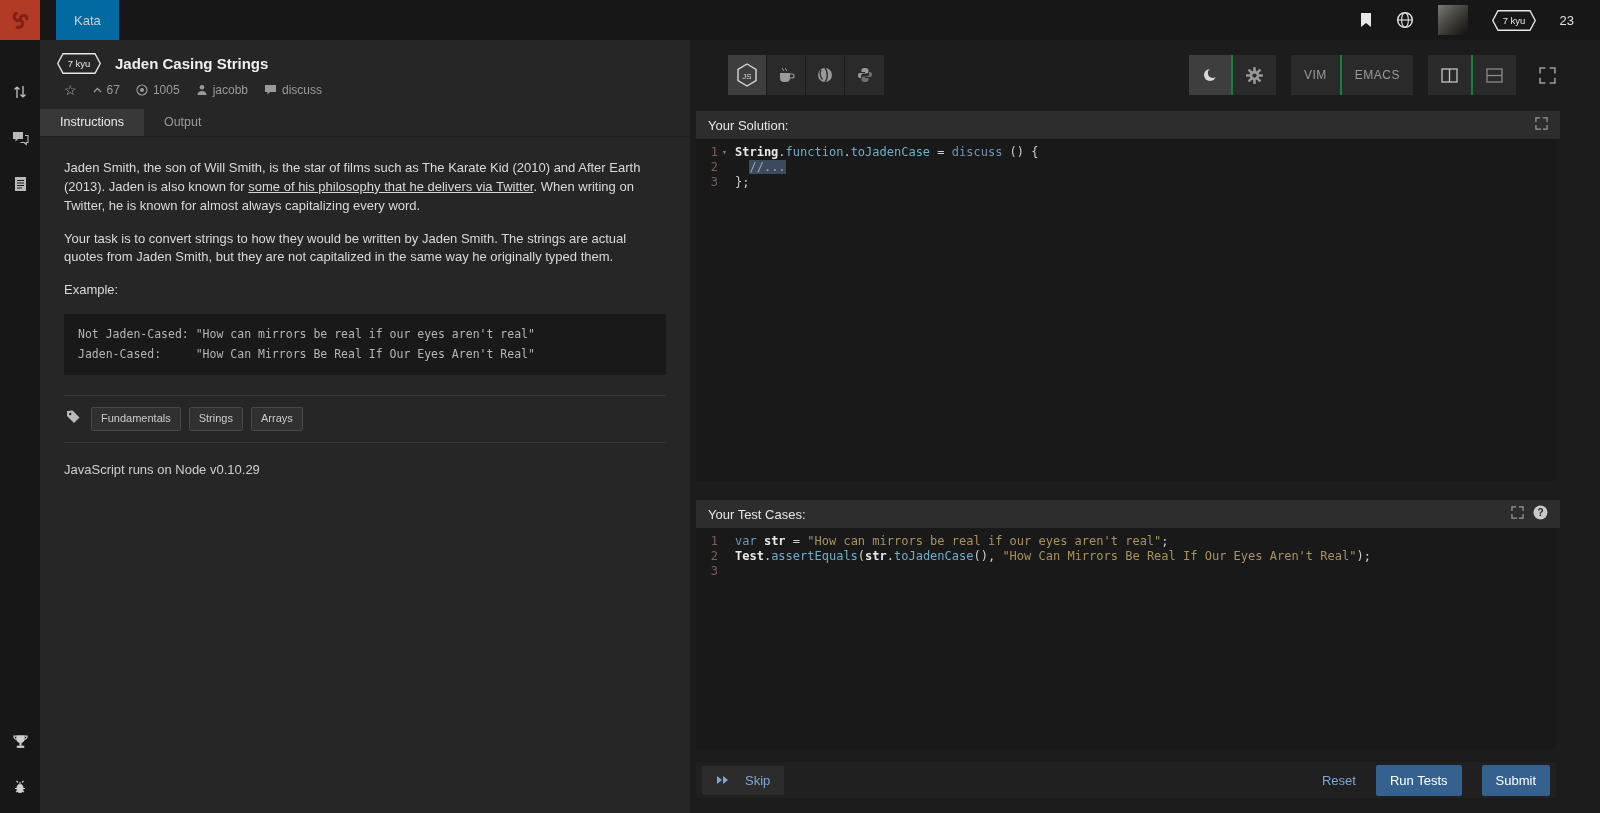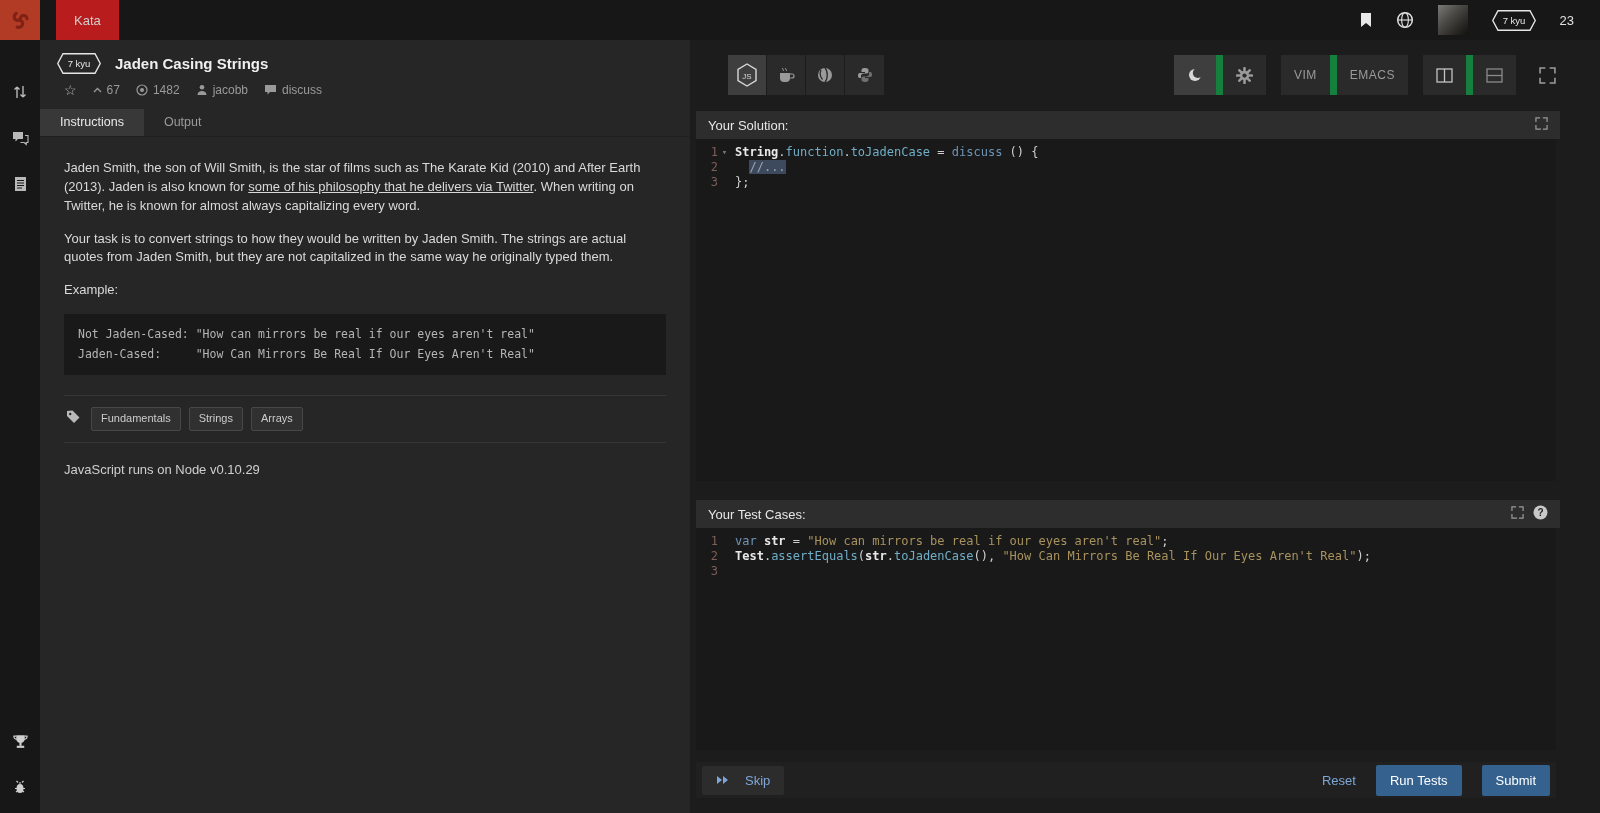--- a/index.html
+++ b/index.html
@@ -5,21 +5,21 @@
   * { margin:0; padding:0; box-sizing:border-box; }
   html,body { width:1600px; height:813px; }
   body {
     position:relative; overflow:hidden;
     background:#1c1c1c; color:#cccccc;
     font-family:"Liberation Sans", sans-serif;
   }
   
   .topbar { position:absolute; top:0; left:0; right:0; height:40px; background:#171717; display:flex; align-items:center; z-index:10; }
   .logo { width:40px; height:40px; background:var(--logo-red,#b23b26); display:flex; align-items:center; justify-content:center; cursor:pointer; flex:none; }
-  .kata-tab { height:40px; margin-left:16px; padding:0 18px; background:#b91c1c; display:flex; align-items:center; font-size:13px; color:#cfcfcf; cursor:pointer; }
+  .kata-tab { height:40px; margin-left:16px; padding:0 18px; background:#0369a1; display:flex; align-items:center; font-size:13px; color:#cfcfcf; cursor:pointer; }
   .topbar-right { margin-left:auto; display:flex; align-items:center; gap:24px; padding-right:26px; }
   .tb-icon { display:flex; align-items:center; cursor:pointer; }
   .avatar { width:30px; height:30px; flex:none;
     background:linear-gradient(135deg,#7a7a78 0%,#4b4a46 40%,#23221f 80%,#121211 100%);
   }
   .hex-badge { display:inline-flex; align-items:center; }
   .honor { font-size:13px; color:#e0e0e0; }
   
   .rail { position:absolute; top:40px; left:0; bottom:0; width:40px; background:#171717; display:flex; flex-direction:column; align-items:center; padding:42px 0 16px; gap:26px; }
   .rail-icon { display:flex; align-items:center; justify-content:center; width:24px; height:20px; cursor:pointer; }
@@ -47,21 +47,21 @@
   .runtime { margin-top:18px; color:#cfcfcf; }
   
   .work { position:absolute; top:40px; left:690px; right:0; bottom:0; background:#1c1c1c; }
   .toolbar { position:absolute; top:15px; left:6px; right:44px; height:40px; display:flex; align-items:center;padding-left:32px; }
   .lang-group { display:flex; height:40px; }
   .lang-btn { width:39px; height:40px; background:#2a2a2a; border-right:1px solid #1c1c1c; display:flex; align-items:center; justify-content:center; cursor:pointer; }
   .lang-btn:last-child { border-right:none; }
   .lang-btn.active { background:#3e3e3e; }
   .toolbar-right { margin-left:auto; display:flex; align-items:center; gap:15px; }
   .tb-group { display:flex; height:40px; }
-  .tb-btn { height:40px; min-width:40px; padding:0 13px; background:#2a2a2a; border-right:7px solid #15803d; display:flex; align-items:center; justify-content:center; color:#9a9a9a; font-size:12px; letter-spacing:0.5px; cursor:pointer; }
+  .tb-btn { height:40px; min-width:40px; padding:0 13px; background:#2a2a2a; border-right:2px solid #15803d; display:flex; align-items:center; justify-content:center; color:#9a9a9a; font-size:12px; letter-spacing:0.5px; cursor:pointer; }
   .tb-btn:last-child { border-right:none; }
   .tb-btn.active { background:#3e3e3e; color:#dddddd; }
   .fs-icon { display:flex; align-items:center; cursor:pointer; margin-left:8px; }
   .panel-header { position:absolute; left:6px; right:40px; height:28px; background:#2d2d2d; display:flex; align-items:center; padding:0 12px; font-size:13px; color:#e6e6e6; }
   .solution-header { top:71px; }
   .tests-header { top:460px; }
   .ph-icons { margin-left:auto; display:flex; align-items:center; gap:9px; }
   .editor { position:absolute; left:6px; right:44px; background:#191919; font-family:"DejaVu Sans Mono", monospace; font-size:12px; padding-top:6px; cursor:text; }
   .solution-editor { top:99px; height:342px; }
   .tests-editor { top:488px; height:222px; }
@@ -174,21 +174,21 @@
         <svg width="9" height="6" viewBox="0 0 9 6">
             <path d="M1 5l3.5-3.5L8 5" stroke="#9a9a9a" fill="none" stroke-width="1.3"></path>
           </svg>
         <span>67</span>
       </span>
       <span class="stat">
         <svg width="12" height="12" viewBox="0 0 12 12">
             <circle cx="6" cy="6" r="5" stroke="#9a9a9a" fill="none" stroke-width="1.2"></circle>
             <circle cx="6" cy="6" r="2" fill="#9a9a9a"></circle>
           </svg>
-        <span>1482</span>
+        <span>1005</span>
       </span>
       <span class="stat">
         <svg width="12" height="12" viewBox="0 0 12 12">
             <circle cx="6" cy="3.3" r="2.3" fill="#9a9a9a"></circle>
             <path d="M1.5 11c0-2.6 2-4 4.5-4s4.5 1.4 4.5 4z" fill="#9a9a9a"></path>
           </svg>
         <span>jacobb</span>
       </span>
       <span class="stat">
         <svg width="13" height="12" viewBox="0 0 13 12">

